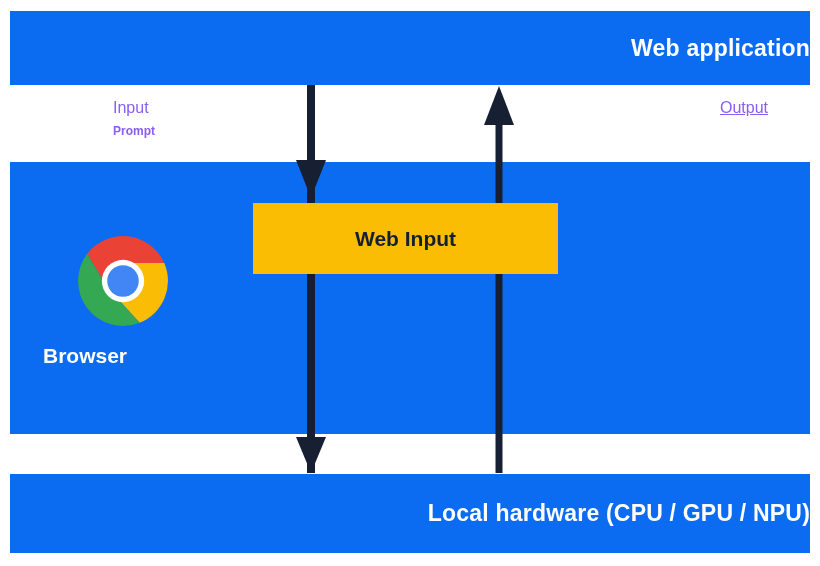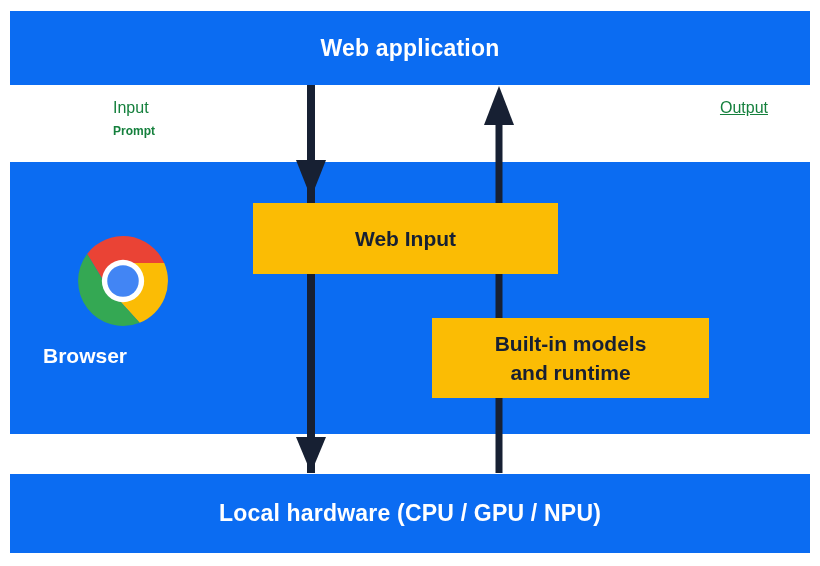--- a/index.html
+++ b/index.html
@@ -15,34 +15,34 @@
     background: #ffffff;
     overflow: hidden;
   }
   .blue-bar {
     position: absolute;
     left: 10px;
     width: 800px;
     background: #0b6cf2;
     display: flex;
     align-items: center;
-    justify-content: center;
+    justify-content: flex-end;
   }
   .bar-top { top: 11px; height: 74px; }
   .bar-bottom { top: 474px; height: 79px; }
   .bar-label {
     color: #ffffff;
     font-size: 23px;
     font-weight: bold;
     letter-spacing: 0.2px;
   }
   .io-group {
     position: absolute;
     top: 97px;
-    color: #15803d;
+    color: #8b5cf6;
   }
   .io-input { left: 113px; text-align: left; }
   .io-output { right: 52px; text-align: right; text-decoration: underline; }
   .io-title {
     font-size: 16px;
     line-height: 22px;
     font-weight: normal;
   }
   .io-value {
     font-size: 12px;
@@ -145,22 +145,18 @@
     </g>
     <g fill="#172033">
       <rect x="495.5" y="122" width="7" height="351"></rect>
       <polygon points="484,125 514,125 499,86"></polygon>
     </g>
   </svg>
 
   <div class="yellow-box box-web-apis">
     <span>Web Input</span>
   </div>
-  <div class="yellow-box box-builtin">
-    <span>Built-in models</span>
-    <span>and runtime</span>
-  </div>
 
   <div class="blue-bar bar-bottom">
     <span class="bar-label">Local hardware (CPU / GPU / NPU)</span>
   </div>
 
 </div>
 
 </body></html>

